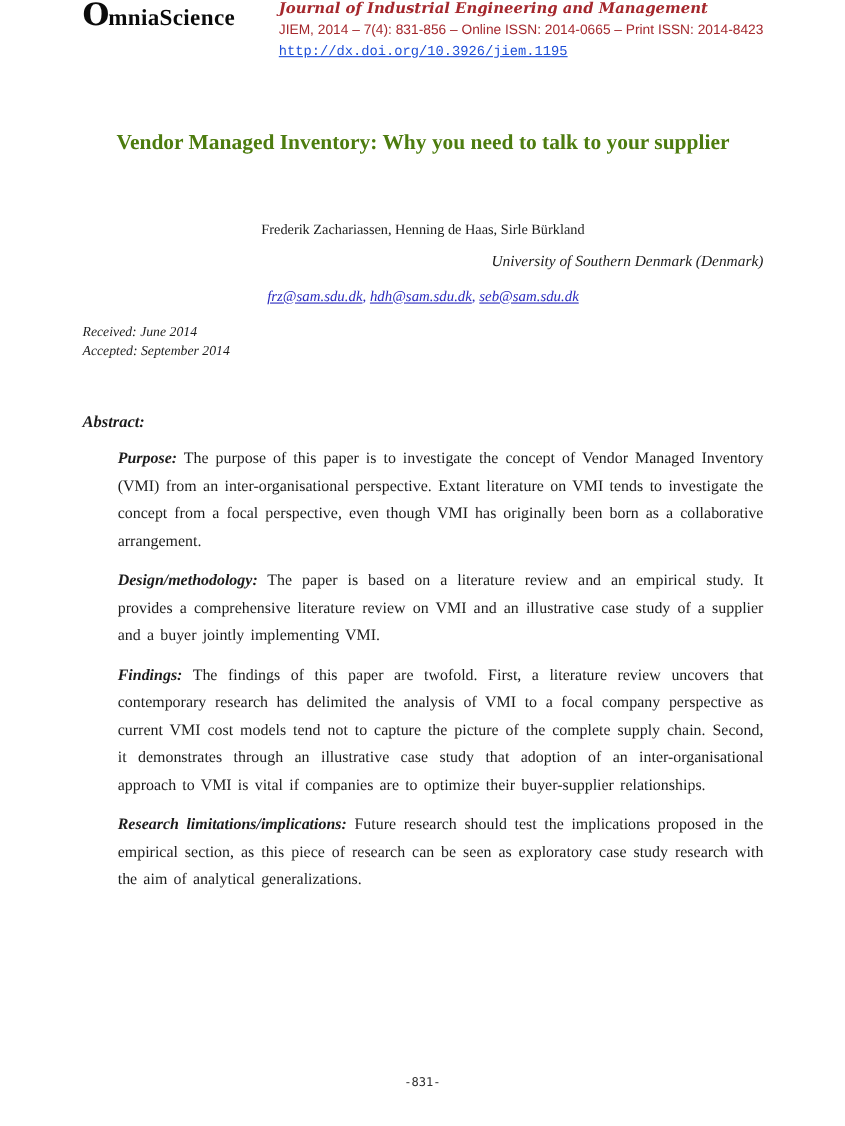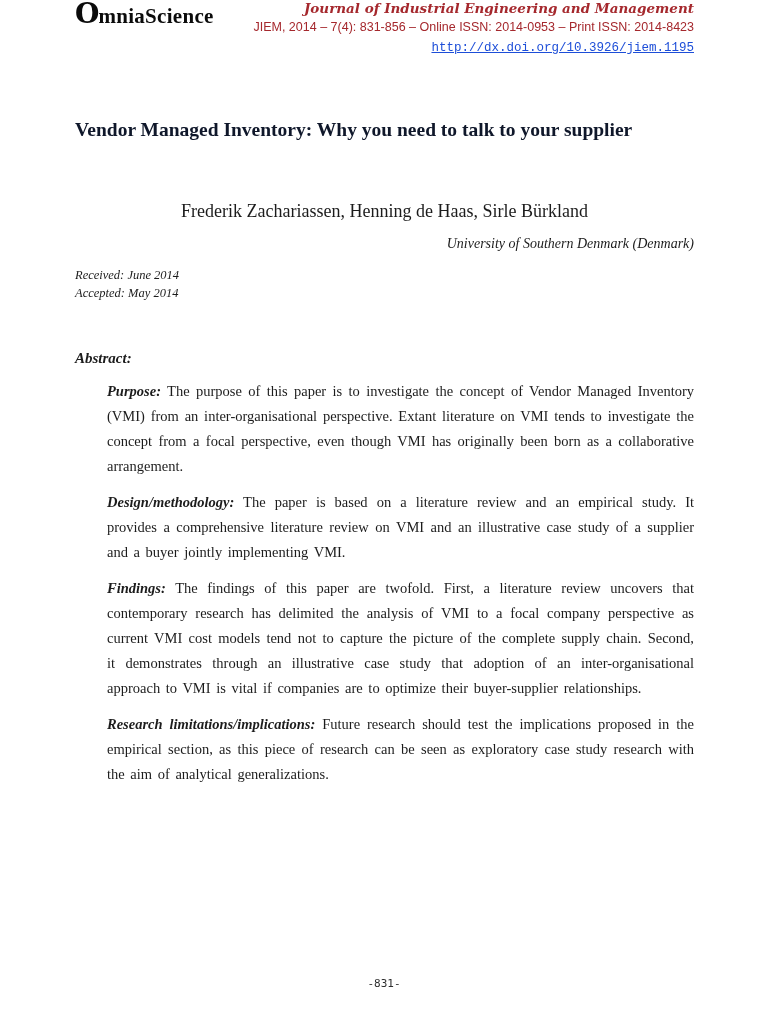--- a/index.html
+++ b/index.html
@@ -22,44 +22,45 @@
   .logo { white-space: nowrap; color: #0b0b0b; }
   .logo-o {
     font-family: "DejaVu Serif", serif;
     font-size: 28px; font-weight: bold; line-height: 1;
     letter-spacing: -1px;
   }
   .logo-rest {
     font-family: "Liberation Serif", serif;
     font-size: 21px; font-weight: 600; letter-spacing: 0.3px;
   }
-  .header-right { text-align: right; }
+  .header-right { }
   .journal-name {
     font-family: "DejaVu Serif", serif;
     font-style: italic; font-weight: bold;
     font-size: 13.5px; color: #a5282d;
   }
   .issue-line {
     font-family: "Liberation Sans", sans-serif;
     font-size: 12.5px; color: #a5282d; margin-top: 4px;
   }
   .doi-line { margin-top: 3px; }
   .doi-link {
     font-family: Liberation Mono, monospace;
     font-size: 12.5px; color: #1d4ed8;
     text-decoration: underline;
   }
 
   
   .article-title {
     margin: 64px 0 0 0;
+    text-align: center;
     font-size: 19.5px; font-weight: bold;
-    color: #0f172a;
+    color: #4d7c0f;
   }
-  .authors { text-align: center; margin-top: 60px; font-size: 18px; }
+  .authors { text-align: center; margin-top: 60px; font-size: 13px; }
   .affiliation { text-align: right; margin-top: 14px; font-size: 14px; font-style: italic; }
   .emails { text-align: center; margin-top: 15px; font-size: 13.5px; font-style: italic; }
   .email-link { color: #2828be; text-decoration: underline; cursor: pointer; }
   .email-sep { color: #2828be; }
 
   .dates { margin-top: 14px; font-size: 12.5px; font-style: italic; line-height: 18px; }
 
   
   .abstract-heading {
     margin-top: 48px;
@@ -87,37 +88,40 @@
 <body>
 
 <div class="content">
 
   <div class="journal-header">
     <div class="logo">
       <span class="logo-o">O</span><span class="logo-rest">mniaScience</span>
     </div>
     <div class="header-right">
       <div class="journal-name">Journal of Industrial Engineering and Management</div>
-      <div class="issue-line">JIEM, 2014 – 7(4): 831-856 – Online ISSN: 2014-0953 – Print ISSN: 2014-8423</div>
+      <div class="issue-line">JIEM, 2014 – 7(4): 831-856 – Online ISSN: 2014-0665 – Print ISSN: 2014-8423</div>
       <div class="doi-line">
         <a class="doi-link">http://dx.doi.org/10.3926/jiem.1195</a>
       </div>
     </div>
   </div>
 
   <h1 class="article-title">Vendor Managed Inventory: Why you need to talk to your supplier</h1>
 
   <div class="authors">Frederik Zachariassen, Henning de Haas, Sirle Bürkland</div>
 
   <div class="affiliation">University of Southern Denmark (Denmark)</div>
 
+  <div class="emails">
+    <a class="email-link">frz@sam.sdu.dk</a><span class="email-sep">, </span><a class="email-link">hdh@sam.sdu.dk</a><span class="email-sep">, </span><a class="email-link">seb@sam.sdu.dk</a>
+  </div>
 
   <div class="dates">
     <div>Received: June 2014</div>
-    <div>Accepted: May 2014</div>
+    <div>Accepted: September 2014</div>
   </div>
 
   <div class="abstract-heading">Abstract:</div>
 
   <div class="abstract-body">
     <p><span class="para-label">Purpose:</span> <span>The purpose of this paper is to investigate the concept of Vendor Managed Inventory (VMI) from an inter-organisational perspective. Extant literature on VMI tends to investigate the concept from a focal perspective, even though VMI has originally been born as a collaborative arrangement.</span></p>
     <p><span class="para-label">Design/methodology:</span> <span>The paper is based on a literature review and an empirical study. It provides a comprehensive literature review on VMI and an illustrative case study of a supplier and a buyer jointly implementing VMI.</span></p>
     <p><span class="para-label">Findings:</span> <span>The findings of this paper are twofold. First, a literature review uncovers that contemporary research has delimited the analysis of VMI to a focal company perspective as current VMI cost models tend not to capture the picture of the complete supply chain. Second, it demonstrates through an illustrative case study that adoption of an inter-organisational approach to VMI is vital if companies are to optimize their buyer-supplier relationships.</span></p>
     <p><span class="para-label">Research limitations/implications:</span> <span>Future research should test the implications proposed in the empirical section, as this piece of research can be seen as exploratory case study research with the aim of analytical generalizations.</span></p>
   </div>

